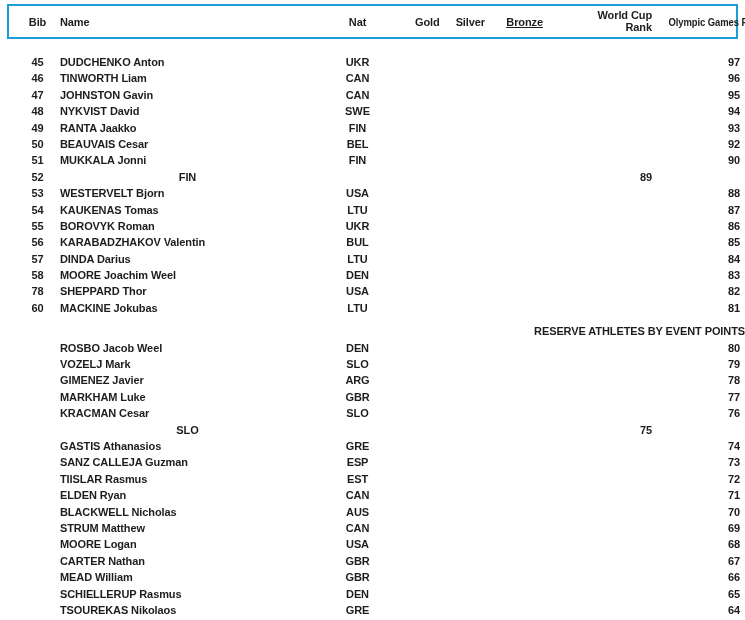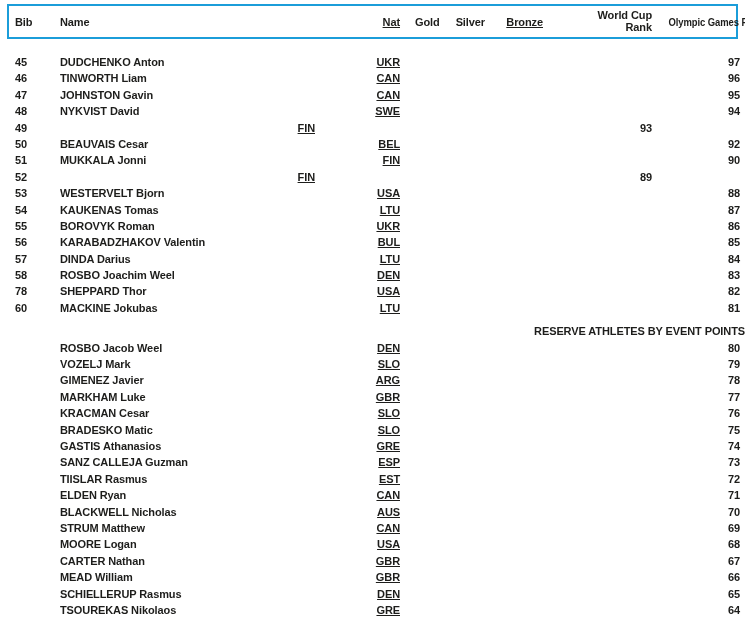--- a/index.html
+++ b/index.html
@@ -34,23 +34,23 @@
     display: grid;
     grid-template-columns: 60px 255px 85px 28px 57px 58px 109px 88px 1fr;
     align-items: center;
   }
   .header-row {
     height: 35px;
     margin-top: 4px;
     position: relative;
   }
   .cell { white-space: nowrap; overflow: visible; }
-  .c-bib    { text-align: left; padding-left: 15px; }
+  .c-bib    { text-align: center; padding-left: 15px; }
   .c-name   { text-align: left; }
-  .c-nat    { text-align: right; text-decoration: underline; }
+  .c-nat    { text-align: center; }
   .c-gold   { text-align: right; margin-left: 15px; }
   .c-silver { text-align: right; }
   .c-bronze { text-align: right; text-decoration: underline; }
   .c-wcr    { text-align: right; line-height: 11.5px; }
   .c-pts    { text-align: right; }
   .condense {
     display: inline-block;
     transform: scaleX(0.86);
     transform-origin: right center;
   }
@@ -124,20 +124,21 @@
         <div class="cell c-name">NYKVIST David</div>
         <div class="cell c-nat">SWE</div>
         <div class="cell c-gold"></div>
         <div class="cell c-silver"></div>
         <div class="cell c-bronze"></div>
         <div class="cell c-wcr"></div>
         <div class="cell c-pts">94</div>
       </div>
       <div class="grid-row data-row">
         <div class="cell c-bib">49</div>
+        <div class="cell c-name">RANTA Jaakko</div>
         <div class="cell c-nat">FIN</div>
         <div class="cell c-gold"></div>
         <div class="cell c-silver"></div>
         <div class="cell c-bronze"></div>
         <div class="cell c-wcr"></div>
         <div class="cell c-pts">93</div>
       </div>
       <div class="grid-row data-row">
         <div class="cell c-bib">50</div>
         <div class="cell c-name">BEAUVAIS Cesar</div>
@@ -212,21 +213,21 @@
         <div class="cell c-name">DINDA Darius</div>
         <div class="cell c-nat">LTU</div>
         <div class="cell c-gold"></div>
         <div class="cell c-silver"></div>
         <div class="cell c-bronze"></div>
         <div class="cell c-wcr"></div>
         <div class="cell c-pts">84</div>
       </div>
       <div class="grid-row data-row">
         <div class="cell c-bib">58</div>
-        <div class="cell c-name">ROSBO Joachim Weel</div>
+        <div class="cell c-name">MOORE Joachim Weel</div>
         <div class="cell c-nat">DEN</div>
         <div class="cell c-gold"></div>
         <div class="cell c-silver"></div>
         <div class="cell c-bronze"></div>
         <div class="cell c-wcr"></div>
         <div class="cell c-pts">83</div>
       </div>
       <div class="grid-row data-row">
         <div class="cell c-bib">78</div>
         <div class="cell c-name">SHEPPARD Thor</div>
@@ -299,21 +300,20 @@
         <div class="cell c-name">KRACMAN Cesar</div>
         <div class="cell c-nat">SLO</div>
         <div class="cell c-gold"></div>
         <div class="cell c-silver"></div>
         <div class="cell c-bronze"></div>
         <div class="cell c-wcr"></div>
         <div class="cell c-pts">76</div>
       </div>
       <div class="grid-row data-row">
         <div class="cell c-bib"></div>
-        <div class="cell c-name">BRADESKO Matic</div>
         <div class="cell c-nat">SLO</div>
         <div class="cell c-gold"></div>
         <div class="cell c-silver"></div>
         <div class="cell c-bronze"></div>
         <div class="cell c-wcr"></div>
         <div class="cell c-pts">75</div>
       </div>
       <div class="grid-row data-row">
         <div class="cell c-bib"></div>
         <div class="cell c-name">GASTIS Athanasios</div>

